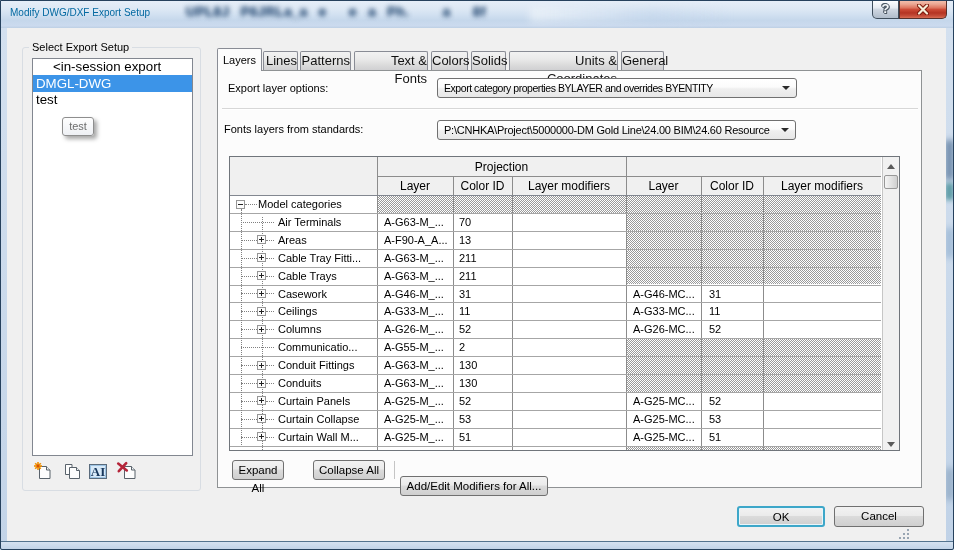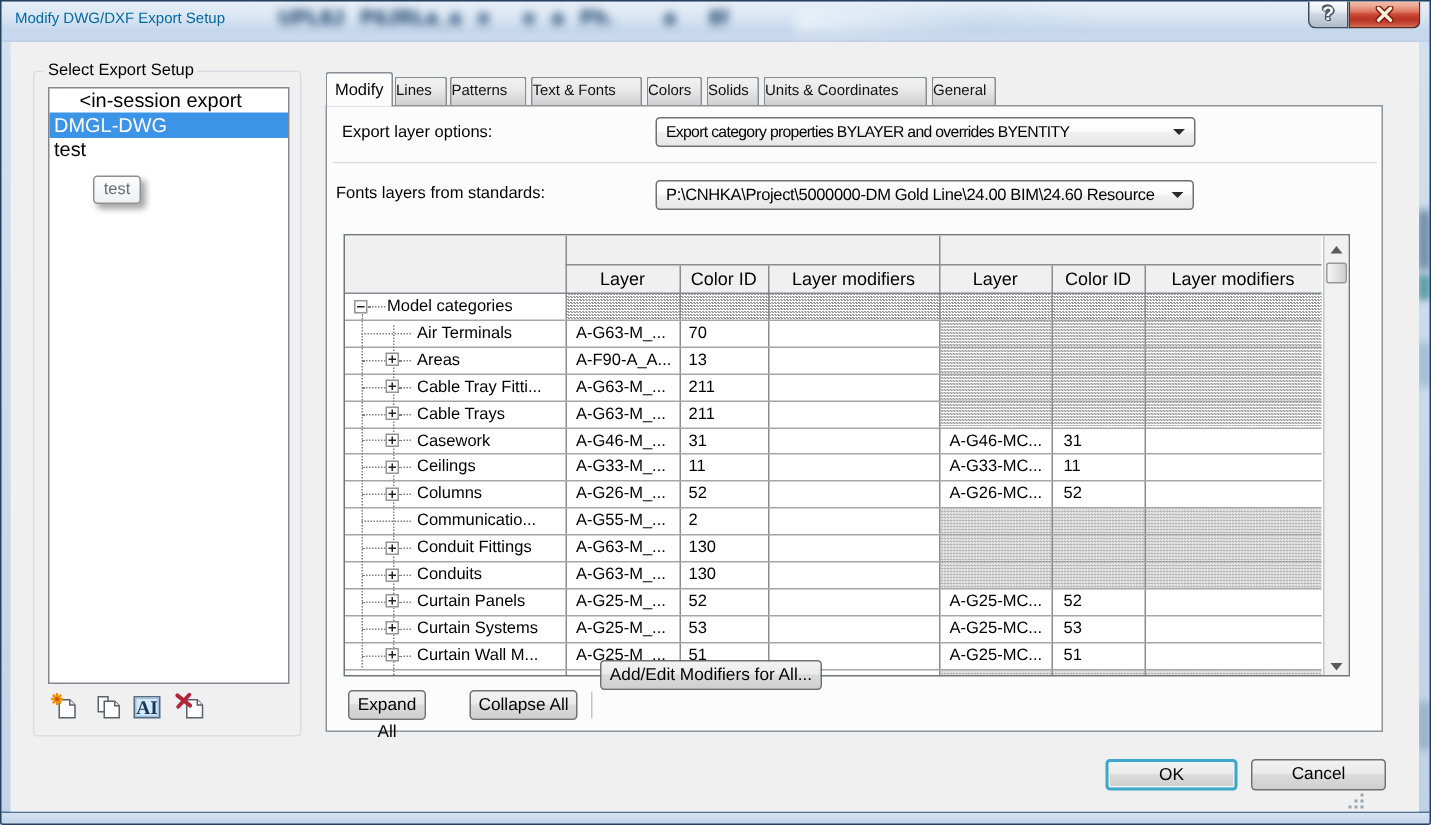--- a/index.html
+++ b/index.html
@@ -8,21 +8,21 @@
 .btn{position:absolute;box-sizing:border-box;border:1px solid #707070;border-radius:3px;
  background:linear-gradient(180deg,#f2f2f2 0%,#ebebeb 45%,#dbdbdb 50%,#cfcfcf 100%);
  text-align:center;color:#000;font-size:11.5px}
 .combo{position:absolute;box-sizing:border-box;border:1px solid #707070;border-radius:3px;
  background:linear-gradient(180deg,#ffffff 0%,#fbfbfb 45%,#efefef 55%,#e7e7e7 100%);}
 .combo .txt{position:absolute;left:6px;top:0;bottom:0;right:18px;line-height:18px;white-space:nowrap;overflow:hidden}
 .combo .arr{position:absolute;right:6px;top:7px;width:0;height:0;
  border-left:4px solid transparent;border-right:4px solid transparent;border-top:4px solid #2a2a2a}
 .tab{position:absolute;box-sizing:border-box;border:1px solid #898c95;border-bottom:none;
  border-radius:2px 2px 0 0;background:linear-gradient(180deg,#f2f2f2,#eaeaea 40%,#dcdcdc 70%,#d0d0d2);
- text-align:left;font-size:10px;line-height:18px;color:#111}
+ text-align:right;font-size:13px;line-height:18px;color:#111}
 .gl{position:absolute;background:#8c8c8c}
 .dot-v{position:absolute;width:0;border-left:1px dotted #808080}
 .dot-h{position:absolute;height:0;border-top:1px dotted #808080}
 .ebox{position:absolute;width:9px;height:9px;background:#fcfcfc;border:1px solid #969696;box-sizing:border-box}
 .ebox .ph{position:absolute;left:1px;right:1px;top:3px;height:1px;background:#222}
 .ebox .pv{position:absolute;top:1px;bottom:1px;left:3px;width:1px;background:#222}
 .hcell{position:absolute;text-align:center;line-height:19px;font-size:12px}
 .dtxt{position:absolute;white-space:nowrap;font-size:11px;line-height:18.5px}
 </style></head><body>
 
@@ -115,21 +115,21 @@
  background:#fcfcfc;border:1px solid #8f9294"></div>
 <div class="tab" style="left:263px;top:51px;width:35px;height:19px">Lines</div>
 <div class="tab" style="left:300px;top:51px;width:51px;height:19px">Patterns</div>
 <div class="tab" style="left:354px;top:51px;width:74px;height:19px">Text &amp; Fonts</div>
 <div class="tab" style="left:431px;top:51px;width:37px;height:19px">Colors</div>
 <div class="tab" style="left:471px;top:51px;width:35px;height:19px">Solids</div>
 <div class="tab" style="left:509px;top:51px;width:109px;height:19px">Units &amp; Coordinates</div>
 <div class="tab" style="left:621px;top:51px;width:43px;height:19px">General</div>
 <div class="a" style="left:217px;top:48px;width:45px;height:23px;box-sizing:border-box;
  background:#fcfcfc;border:1px solid #898c95;border-bottom:none;border-radius:2px 2px 0 0;
- text-align:center;font-size:11px;line-height:22px">Modify</div>
+ text-align:center;font-size:11px;line-height:22px">Layers</div>
 
 <div class="a" style="left:228px;top:82px">Export layer options:</div>
 <div class="combo" style="left:437px;top:78px;width:360px;height:20px">
  <div class="txt" style="line-height:19px;font-size:10.5px;letter-spacing:-0.45px">Export category properties BYLAYER and overrides BYENTITY</div>
     <div class="arr"></div>
   </div>
 <div class="a" style="left:222px;top:108px;width:696px;height:1px;background:#d7d7d7"></div>
 <div class="a" style="left:222px;top:109px;width:696px;height:1px;background:#ffffff"></div>
 <div class="a" style="left:224px;top:123px">Fonts layers from standards:</div>
 <div class="combo" style="left:437px;top:120px;width:359px;height:20px">
@@ -182,31 +182,32 @@
 <div class="dtxt" style="left:229.0px;top:199.1px">130</div>
 <div class="a hatch" style="left:397.0px;top:218.0px;width:254px;height:16.9px"></div>
 <div class="dtxt" style="left:48.0px;top:217.0px">Conduits</div>
 <div class="dtxt" style="left:154.0px;top:217.0px">A-G63-M_...</div>
 <div class="dtxt" style="left:229.0px;top:217.0px">130</div>
 <div class="dtxt" style="left:48.0px;top:234.9px">Curtain Panels</div>
 <div class="dtxt" style="left:154.0px;top:234.9px">A-G25-M_...</div>
 <div class="dtxt" style="left:229.0px;top:234.9px">52</div>
 <div class="dtxt" style="left:403.0px;top:234.9px">A-G25-MC...</div>
 <div class="dtxt" style="left:479.0px;top:234.9px">52</div>
-<div class="dtxt" style="left:48.0px;top:252.8px">Curtain Systems</div>
+<div class="dtxt" style="left:48.0px;top:252.8px">Curtain Collapse</div>
 <div class="dtxt" style="left:154.0px;top:252.8px">A-G25-M_...</div>
 <div class="dtxt" style="left:229.0px;top:252.8px">53</div>
 <div class="dtxt" style="left:403.0px;top:252.8px">A-G25-MC...</div>
 <div class="dtxt" style="left:479.0px;top:252.8px">53</div>
 <div class="dtxt" style="left:48.0px;top:270.7px">Curtain Wall M...</div>
 <div class="dtxt" style="left:154.0px;top:270.7px">A-G25-M_...</div>
 <div class="dtxt" style="left:229.0px;top:270.7px">51</div>
 <div class="dtxt" style="left:403.0px;top:270.7px">A-G25-MC...</div>
 <div class="dtxt" style="left:479.0px;top:270.7px">51</div>
 <div class="a hatch" style="left:397.0px;top:289.6px;width:254px;height:3.4px"></div>
+<div class="hcell" style="left:147.0px;top:1.0px;width:249px">Projection</div>
 <div class="hcell" style="left:147.0px;top:20.0px;width:76px">Layer</div>
 <div class="hcell" style="left:223.0px;top:20.0px;width:59px">Color ID</div>
 <div class="hcell" style="left:282.0px;top:20.0px;width:114px">Layer modifiers</div>
 <div class="hcell" style="left:396.0px;top:20.0px;width:75px">Layer</div>
 <div class="hcell" style="left:471.0px;top:20.0px;width:62px">Color ID</div>
 <div class="hcell" style="left:533.0px;top:20.0px;width:118px">Layer modifiers</div>
 <div class="gl" style="left:147.0px;top:0;width:1px;height:293px"></div>
 <div class="gl" style="left:396.0px;top:0;width:1px;height:293px"></div>
 <div class="gl" style="left:223.0px;top:19.5px;width:1px;height:273.5px"></div>
 <div class="gl" style="left:282.0px;top:19.5px;width:1px;height:273.5px"></div>
@@ -304,20 +305,20 @@
     </div>
 <div class="a" style="left:652.0px;top:0;width:17px;height:293px;background:#f1f1f1;border-left:1px solid #c6c6c6;box-sizing:border-box"></div>
 <div class="a" style="left:657.0px;top:7.0px;width:0;height:0;border-left:4.5px solid transparent;border-right:4.5px solid transparent;border-bottom:5px solid #5a5a5a"></div>
 <div class="a" style="left:654.0px;top:18.0px;width:14px;height:14px;box-sizing:border-box;border:1px solid #989898;border-radius:2px;background:linear-gradient(90deg,#f6f6f6,#cfcfcf)"></div>
 <div class="a" style="left:657.0px;top:285.0px;width:0;height:0;border-left:4.5px solid transparent;border-right:4.5px solid transparent;border-top:5px solid #5a5a5a"></div>
 </div>
 
 <div class="btn" style="left:232px;top:460px;width:52px;height:20px;line-height:18px">Expand All</div>
 <div class="btn" style="left:313px;top:460px;width:72px;height:20px;line-height:18px">Collapse All</div>
 <div class="a" style="left:394px;top:461px;width:1px;height:18px;background:#c5c5c5"></div>
-<div class="btn" style="left:400px;top:440px;width:148px;height:20px;line-height:18px">Add/Edit Modifiers for All...</div>
+<div class="btn" style="left:400px;top:476px;width:148px;height:20px;line-height:18px">Add/Edit Modifiers for All...</div>
 
 <div class="btn" style="left:737px;top:506px;width:88px;height:21px;line-height:19px;
  border:2px solid #3da7c9;box-shadow:inset 0 0 0 1px #e9f5fa;
  background:linear-gradient(180deg,#f2f2f2 0%,#ebebeb 45%,#dbdbdb 50%,#cfcfcf 100%)">OK</div>
 <div class="btn" style="left:834px;top:506px;width:90px;height:21px;line-height:19px">Cancel</div>
 
 <div class="a" style="left:907px;top:529px;width:2px;height:2px;background:#98a5b2;
  box-shadow:-4px 4px 0 #98a5b2, 0 4px 0 #98a5b2, -8px 8px 0 #98a5b2, -4px 8px 0 #98a5b2, 0 8px 0 #98a5b2"></div>
 </body></html>

